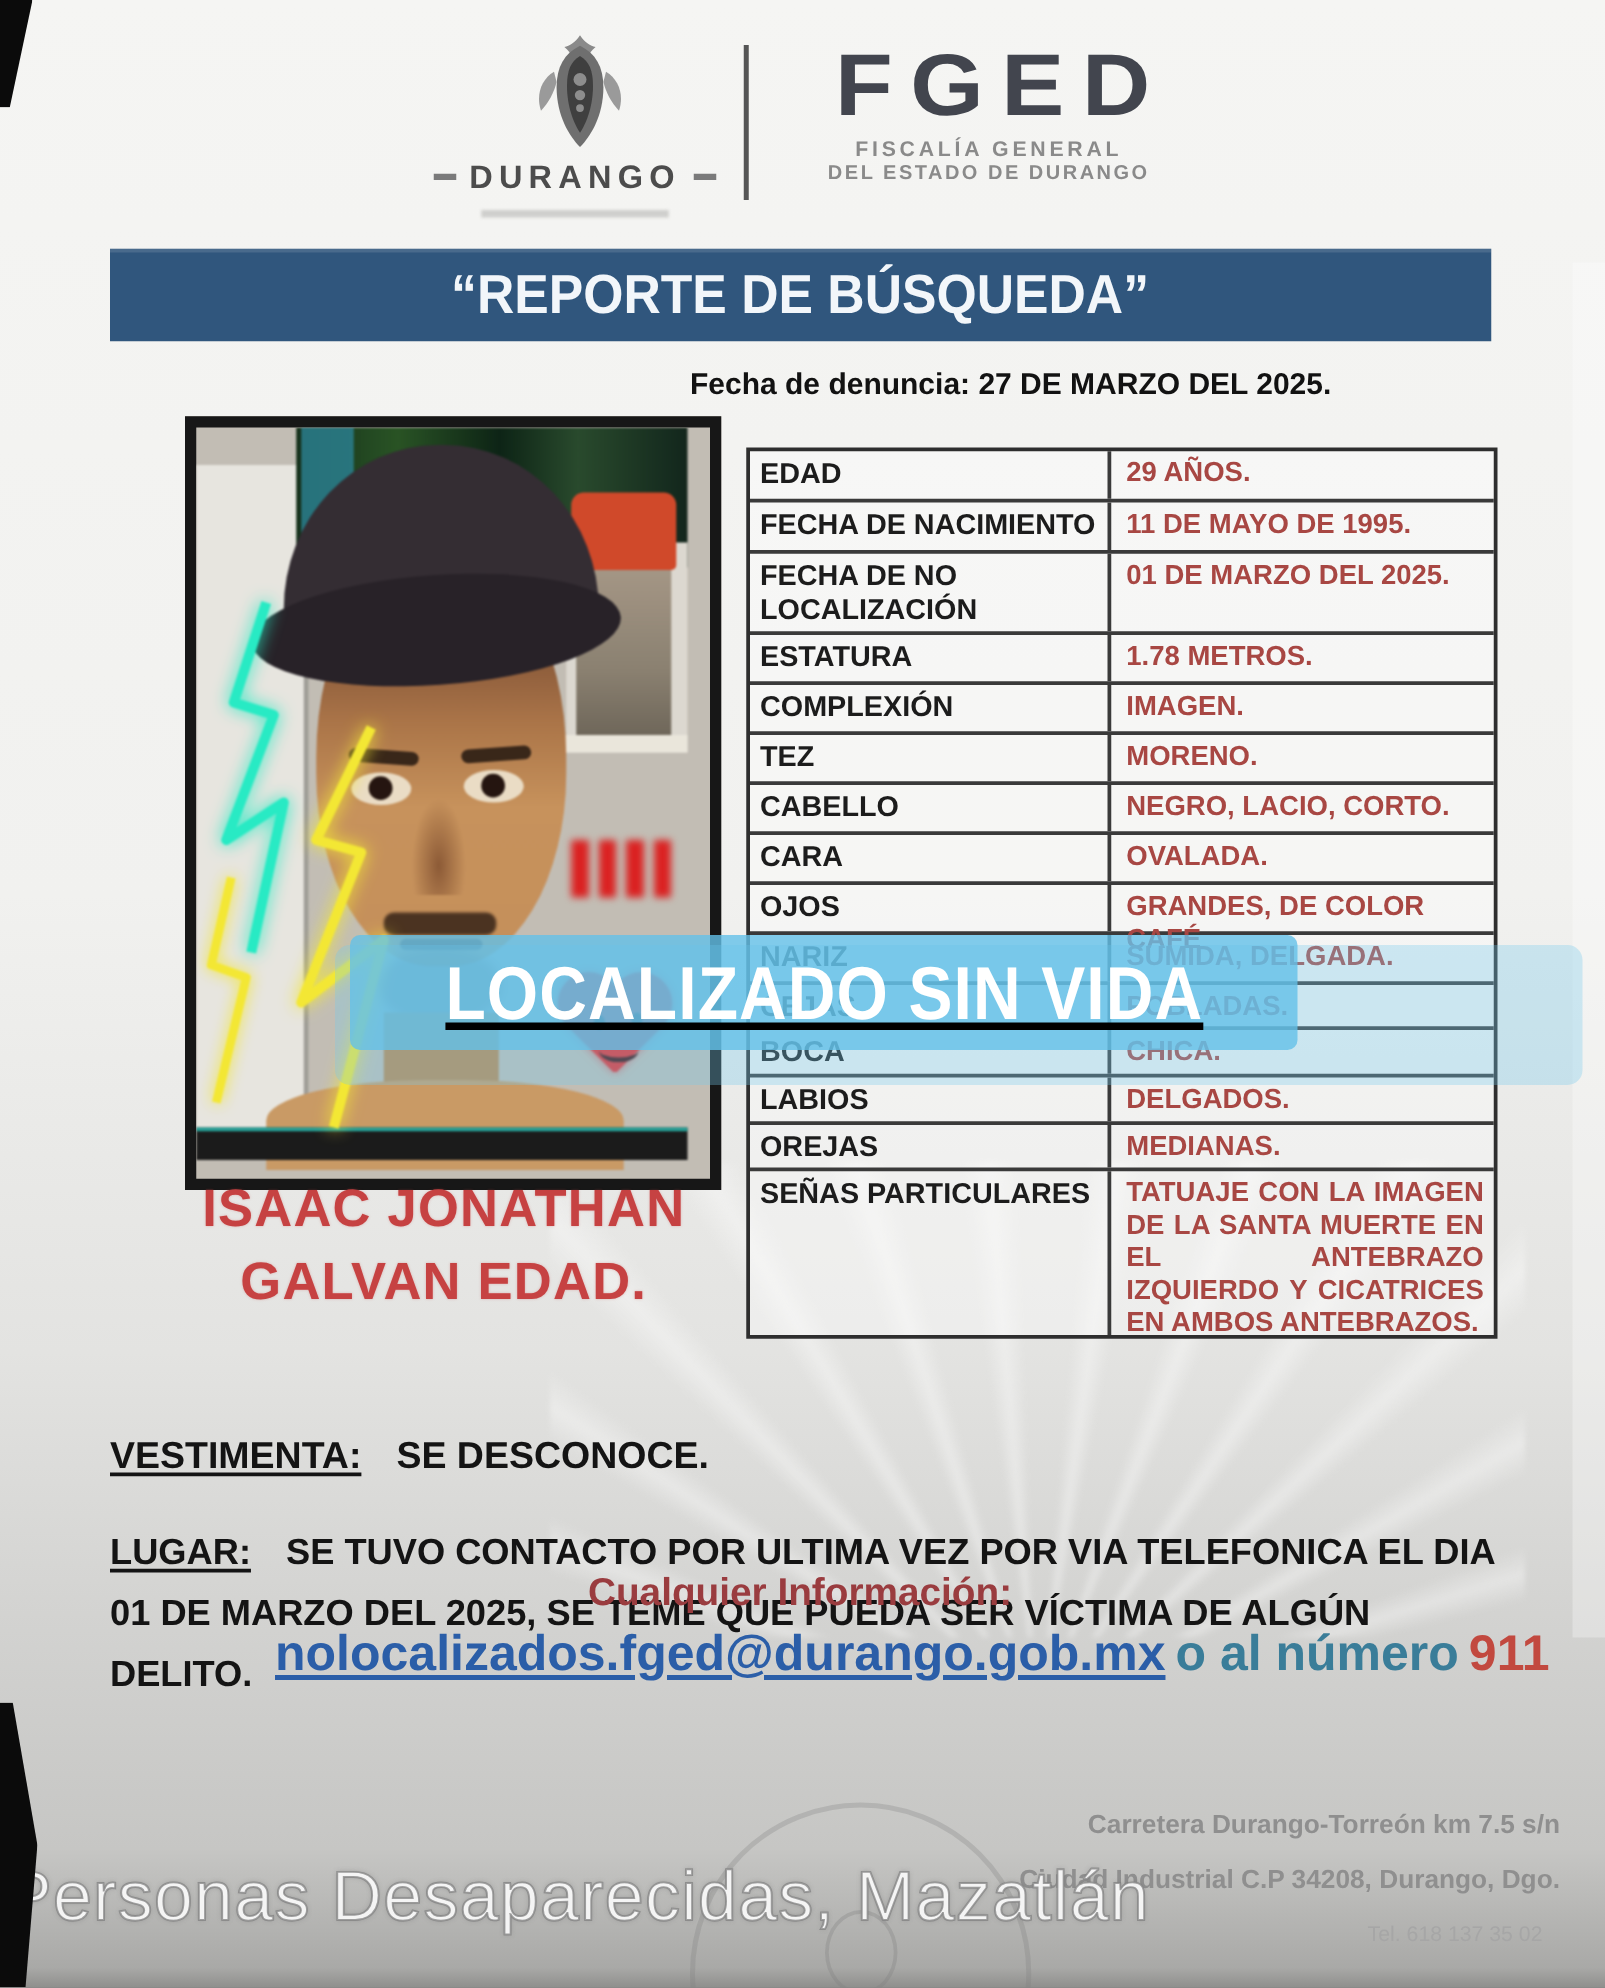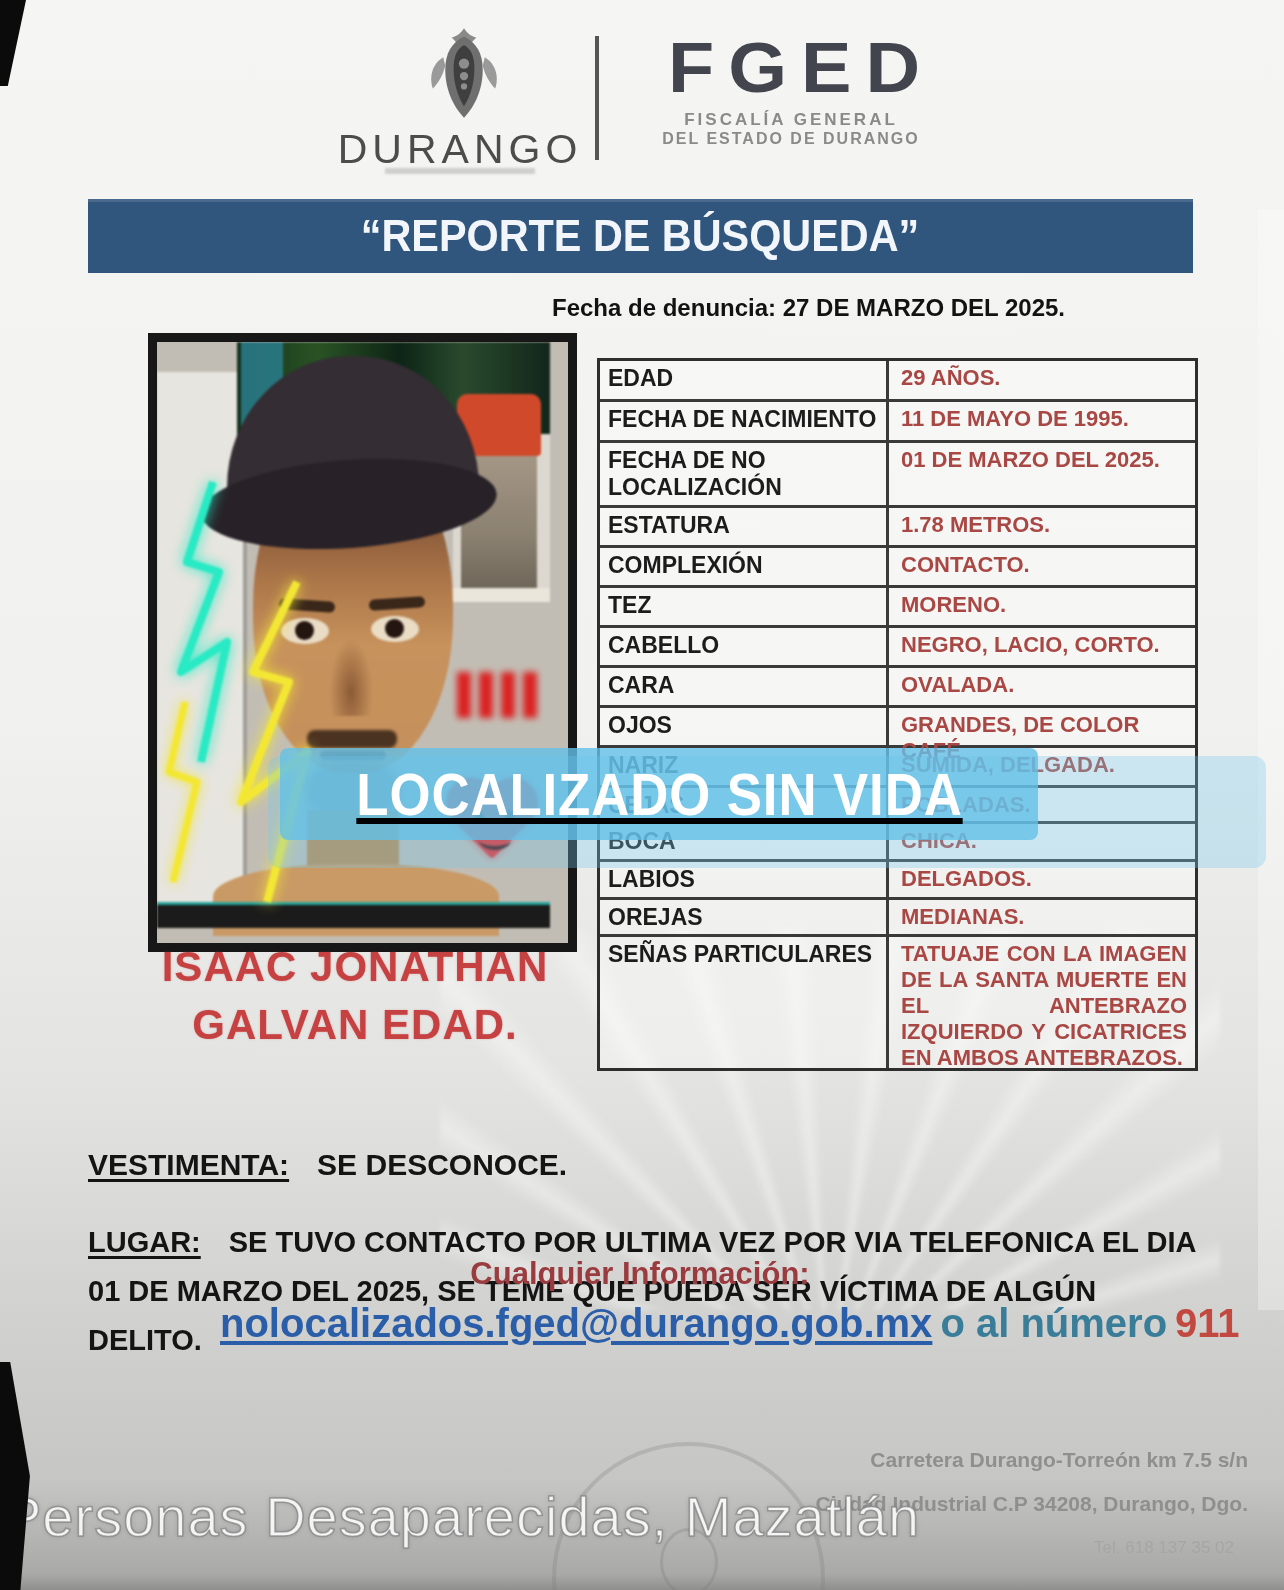--- a/index.html
+++ b/index.html
@@ -15,21 +15,21 @@
   #wedge-bl{left:0;top:1362px;width:34px;height:228px;clip-path:polygon(0 0,30% 0,88% 50%,60% 100%,0 100%);}
   
   #rays{left:440px;top:930px;width:780px;height:380px;opacity:.55;filter:blur(2px);
     background:repeating-conic-gradient(from 150deg at 50% 118%,rgba(255,255,255,0) 0deg 7deg,rgba(255,255,255,.65) 10deg,rgba(255,255,255,0) 13deg);}
   #bottom-circle{left:552px;top:1442px;width:265px;height:265px;border:4px solid rgba(125,125,125,.28);border-radius:50%;}
   #bottom-circle-inner{left:660px;top:1528px;width:52px;height:62px;border:3px solid rgba(125,125,125,.30);border-radius:50%;}
 
   
   #emblem{left:408px;top:22px;width:112px;height:104px;filter:blur(.4px);}
   #durango-row{left:330px;top:126px;width:260px;display:flex;align-items:center;justify-content:center;gap:10px;}
-  #durango-label{font-size:41px;font-weight:400;letter-spacing:5px;color:#4c4c4c;}
+  #durango-label{font-size:26px;font-weight:700;letter-spacing:5px;color:#4c4c4c;}
   .dash{width:18px;height:5px;background:#7a7a7a;}
   #durango-sub{left:385px;top:168px;width:150px;height:6px;background:#cfcfcd;filter:blur(1.2px);}
   #hdr-divider{left:595px;top:36px;width:4px;height:124px;background:#555;}
   #fged-block{left:636px;top:28px;width:310px;text-align:center;}
   #fged-acronym{font-size:70px;font-weight:800;letter-spacing:13px;color:#42454e;transform:scaleX(1.08);transform-origin:left;display:inline-block;}
   #fged-sub1{margin-top:2px;font-size:17px;font-weight:700;letter-spacing:3px;color:#8a8a8a;}
   #fged-sub2{font-size:16px;font-weight:700;letter-spacing:2px;color:#8a8a8a;}
 
   
   #banner{left:88px;top:199px;width:1105px;height:74px;background:#30567d;display:flex;align-items:center;justify-content:center;box-shadow:inset 0 3px 0 rgba(255,255,255,.12);}
@@ -213,21 +213,21 @@
     <div class="trow rh-b">
         <span class="tl">FECHA DE NO LOCALIZACIÓN</span>
         <span class="tv">01 DE MARZO DEL 2025.</span>
       </div>
     <div class="trow rh-c">
         <span class="tl">ESTATURA</span>
         <span class="tv">1.78 METROS.</span>
       </div>
     <div class="trow rh-c">
         <span class="tl">COMPLEXIÓN</span>
-        <span class="tv">CONTACTO.</span>
+        <span class="tv">IMAGEN.</span>
       </div>
     <div class="trow rh-c">
         <span class="tl">TEZ</span>
         <span class="tv">MORENO.</span>
       </div>
     <div class="trow rh-c">
         <span class="tl">CABELLO</span>
         <span class="tv">NEGRO, LACIO, CORTO.</span>
       </div>
     <div class="trow rh-c">

